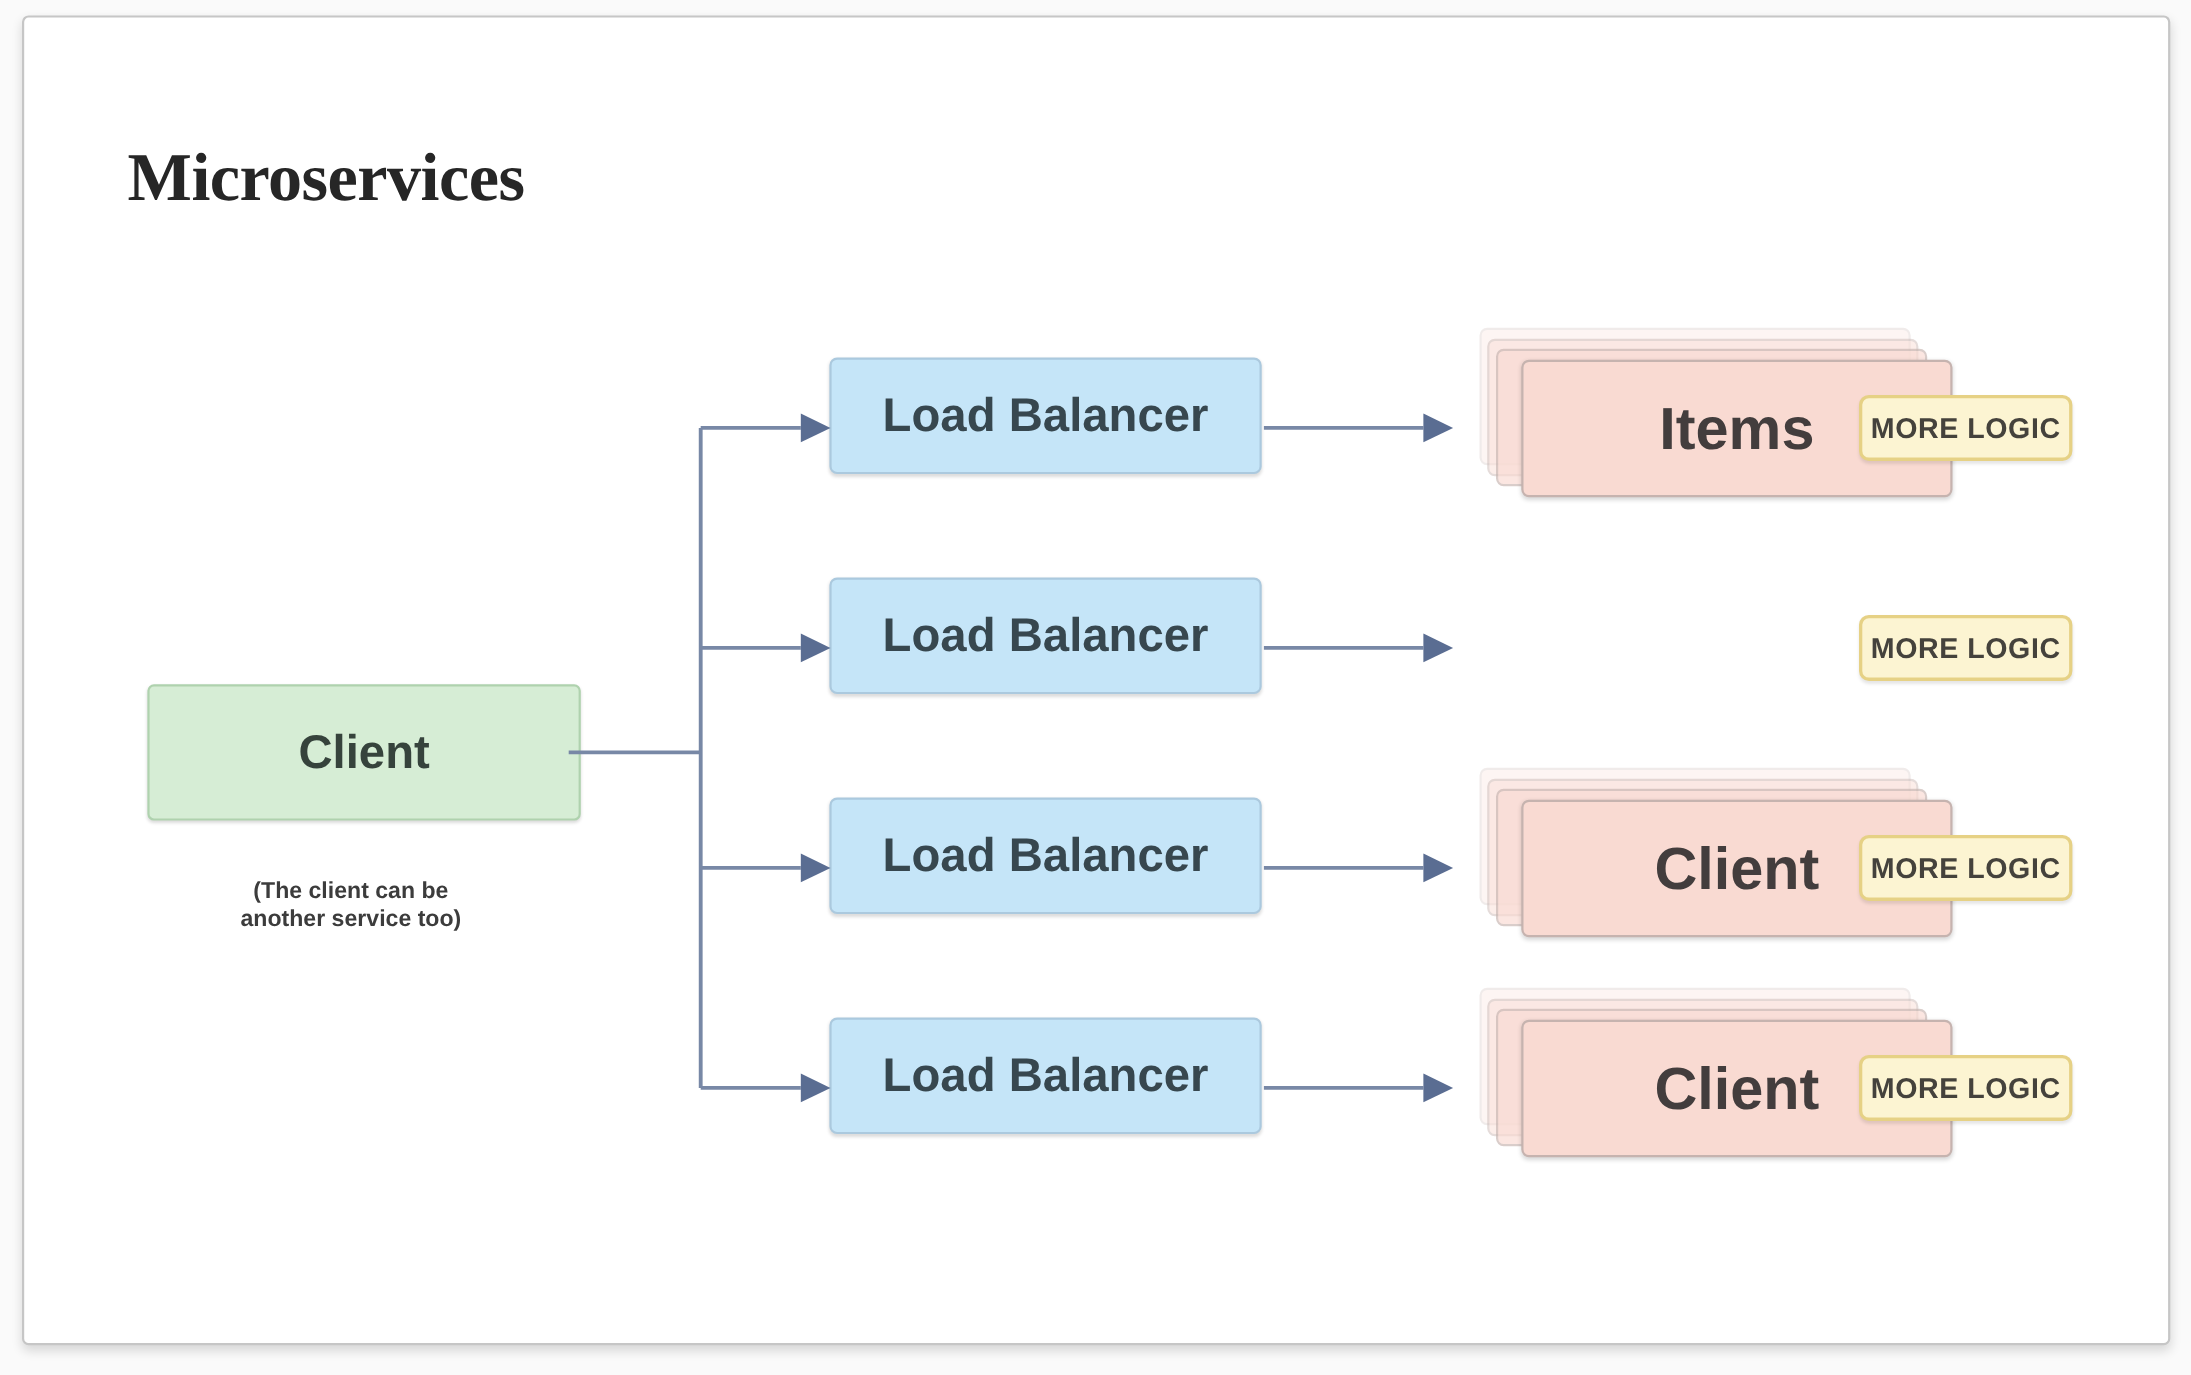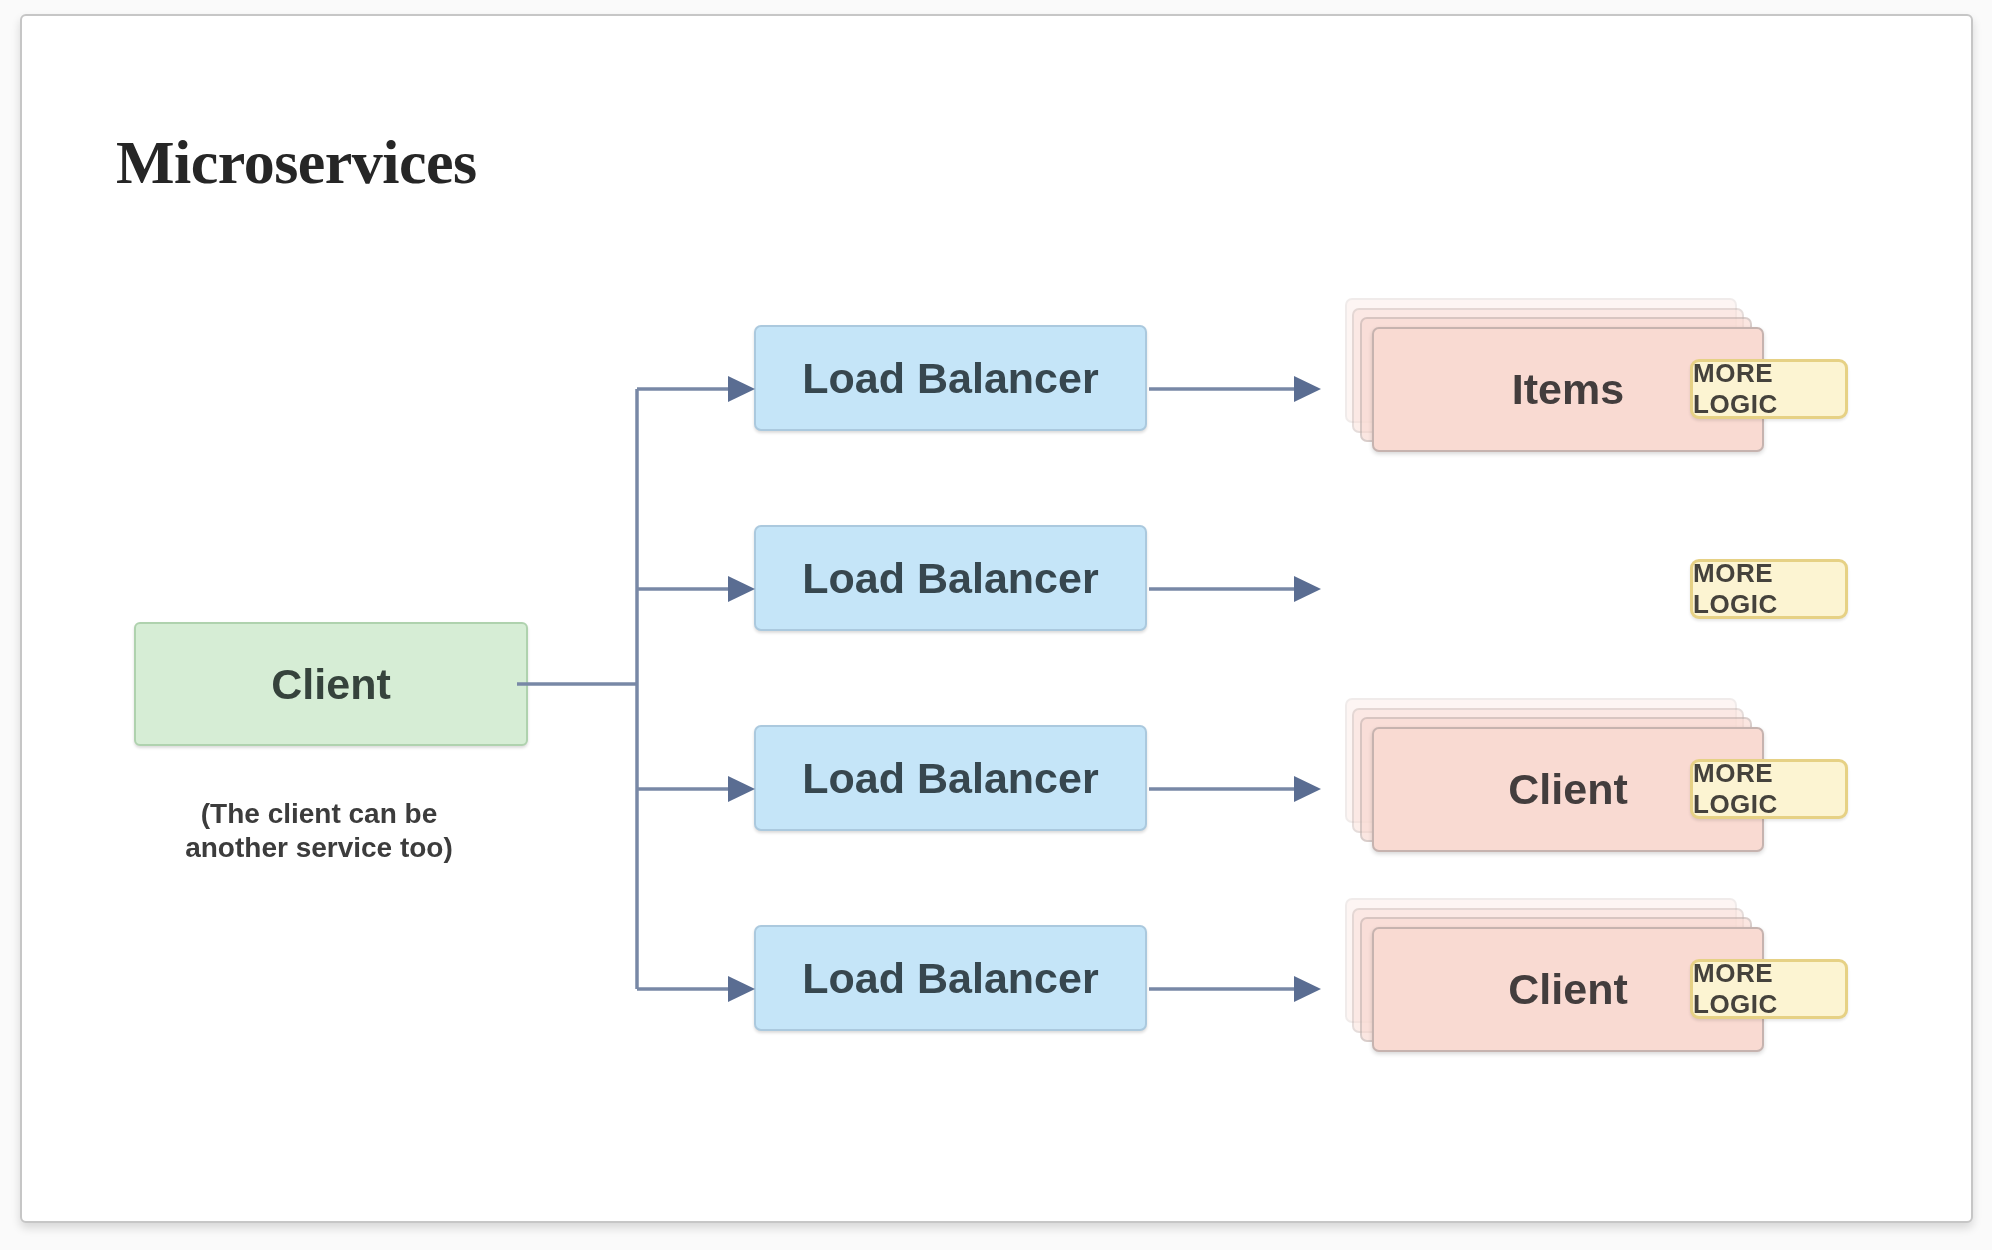--- a/index.html
+++ b/index.html
@@ -28,50 +28,50 @@
   }
   .client-box{
     left:122px;top:622px;width:394px;height:124px;
     background:var(--client-fill,#d6edd5);
     border:2px solid var(--client-border,#afd2ae);
     color:#36433c;
     margin-left:12px;
   }
   .client-caption{
     position:absolute;left:122px;top:797px;width:394px;
-    text-align:center;font-size:28px;font-weight:700;color:#3c3c3c;
+    text-align:center;font-size:21px;font-weight:700;color:#3c3c3c;
     line-height:1.22;white-space:pre-line;
   }
   .lb-box{
     left:754px;width:393px;height:106px;
     background:var(--lb-fill,#c5e5f8);
     border:2px solid var(--lb-border,#abc9de);
     color:#37474f;border-radius:7px;
   }
   .stack{position:absolute;left:1368px;width:392px;height:125px;}
   .stack .layer{
     position:absolute;left:0;top:0;width:100%;height:100%;
     box-sizing:border-box;border-radius:7px;
     background:var(--service-fill,#f9dad2);
     border:2px solid var(--service-border,#c6b3af);
   }
   .stack .l3{transform:translate(-23px,-29px);opacity:.25;}
   .stack .l2{transform:translate(-16px,-19px);opacity:.45;}
   .stack .l1{transform:translate(-8px,-10px);opacity:.65;}
   .stack .front{
-    position:absolute;left:4px;top:0;width:100%;height:100%;
+    position:absolute;left:15px;top:0;width:100%;height:100%;
     box-sizing:border-box;border-radius:7px;
     background:var(--service-fill,#f9dad2);
     border:2px solid var(--service-border,#c6b3af);
     display:flex;align-items:center;justify-content:center;
-    font-weight:700;font-size:43px;color:#433d3d;
+    font-weight:700;font-size:54px;color:#433d3d;
     box-shadow:0 2px 4px rgba(0,0,0,.16);
   }
   .badge{
-    position:absolute;left:1690px;width:158px;height:60px;
+    position:absolute;left:1690px;width:194px;height:60px;
     box-sizing:border-box;border-radius:9px;
     background:var(--badge-fill,#fcf4d2);
     border:3px solid var(--badge-border,#e6d185);
     display:flex;align-items:center;justify-content:center;
     font-size:26px;font-weight:700;letter-spacing:.5px;color:#45423c;
     box-shadow:0 2px 3px rgba(0,0,0,.10);
     z-index:5;
   }
   
   .r0.lb-box{top:325px}.r1.lb-box{top:525px}.r2.lb-box{top:725px}.r3.lb-box{top:925px}

